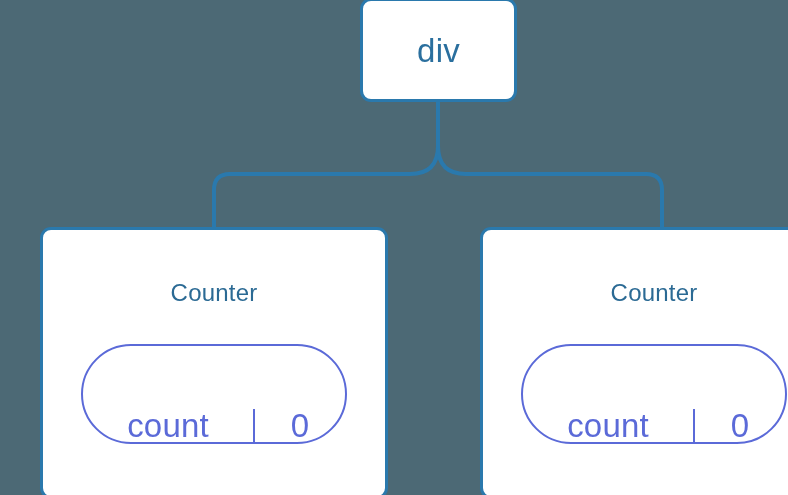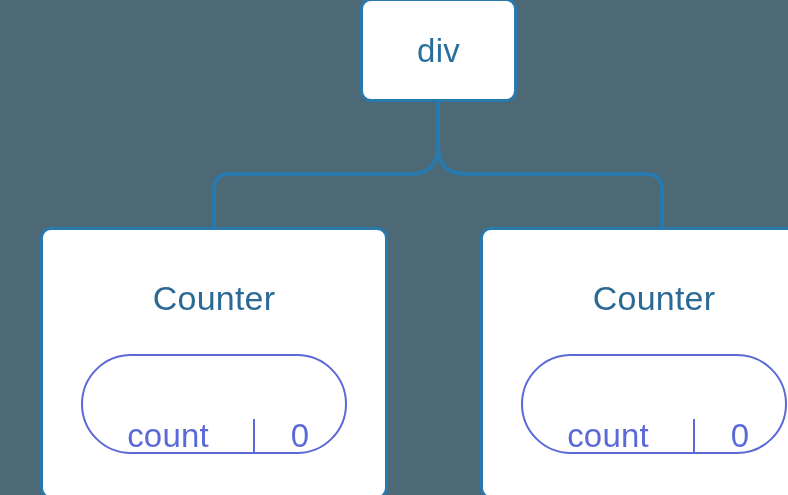--- a/index.html
+++ b/index.html
@@ -57,21 +57,21 @@
     height: 272px;
   }
   .root-label {
     color: #2a6f9e;
     font-size: 33px;
     line-height: 1;
     letter-spacing: 0.2px;
   }
   .child-title {
     color: #2b6a94;
-    font-size: 34px;
+    font-size: 24px;
     line-height: 1;
     letter-spacing: 0.2px;
     margin-top: 51px;
   }
   .state-pill {
     margin-top: 39px;
     height: 100px;
     width: 266px;
     box-sizing: border-box;
     border: 2px solid #5b6ad8;

